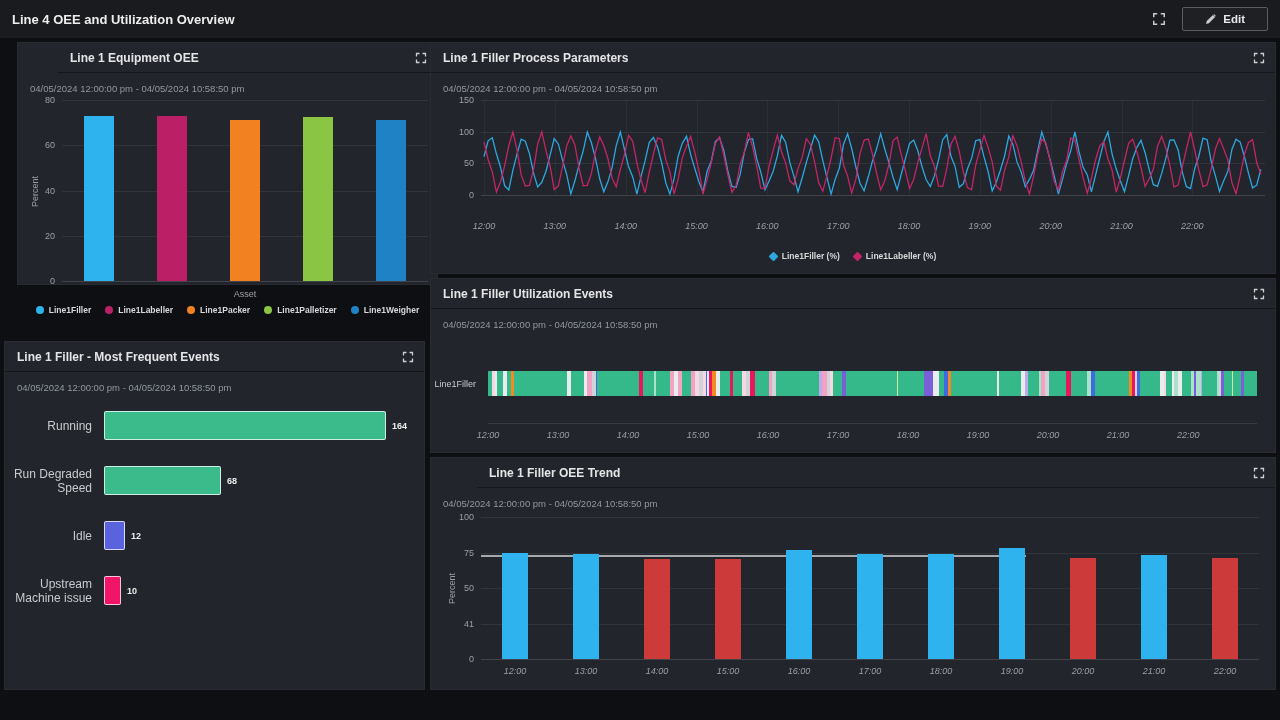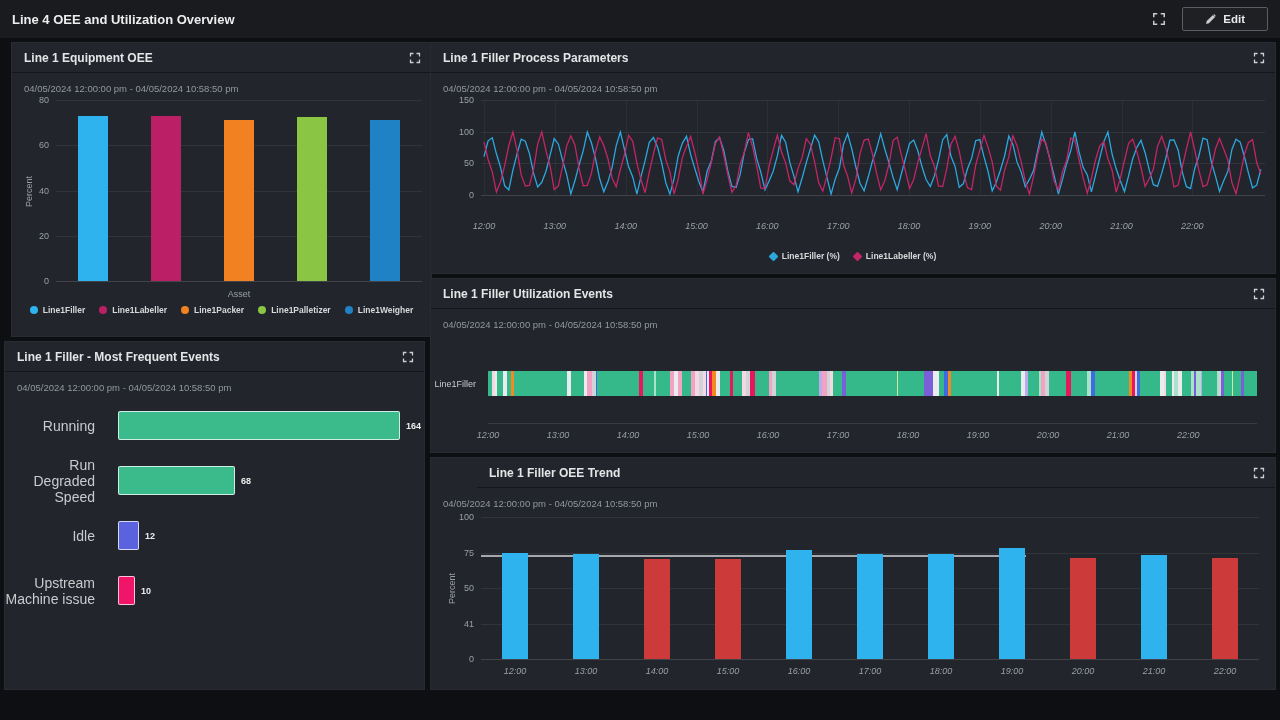--- a/index.html
+++ b/index.html
@@ -21,21 +21,21 @@
   .edit-btn {
     display: flex; align-items: center; gap: 7px;
     background: #1e2024; border: 1px solid #5a5d63; border-radius: 2px;
     color: #e8e9ea; font-size: 11.5px; font-weight: 600; padding: 5px 22px;
     cursor: pointer; font-family: inherit;
   }
   .panel {
     position: absolute; background: #22252b;
     border: 1px solid rgba(255,255,255,0.03);
   }
-  #p-eq { left: 11px;   top: 42px;  width: 421px; height: 295px; }
+  #p-eq { left: 17px;   top: 42px;  width: 421px; height: 243px; padding-left: 40px; }
   #p-ev { left: 4px;   top: 341px; width: 421px; height: 349px; }
   #p-pp { left: 430px; top: 42px;  width: 846px; height: 232px; }
   #p-ut { left: 430px; top: 278px; width: 846px; height: 175px; }
   #p-tr { left: 430px; top: 457px; width: 846px; height: 233px; padding-left: 46px; }
   .panel-header {
     height: 30px; display: flex; align-items: center; justify-content: space-between;
     padding: 0 10px 0 12px; border-bottom: 1px solid rgba(0,0,0,0.38);
   }
   .panel-title { font-size: 12px; font-weight: 700; color: #e4e5e7; }
   .expand { color: #cfd0d2; display: flex; cursor: pointer; }
@@ -76,21 +76,21 @@
   #eq-legend { left: 0; right: 0; top: 206px; }
   #pp-legend { left: 0; right: 0; top: 152px; }
   .legend-item { display: flex; align-items: center; gap: 5px; font-size: 8.5px; font-weight: 700; color: #d6d8da; cursor: pointer; }
   .dot { width: 8px; height: 8px; border-radius: 50%; }
   .diamond { width: 7px; height: 7px; transform: rotate(45deg); border-radius: 1px; }
 
   .vbar { position: absolute; bottom: 0; z-index: 2; }
 
   #ev-rows { position: absolute; left: 0; right: 0; top: 0; }
   .ev-row { height: 55px; display: flex; align-items: center; }
-  .ev-label { width: 113px; text-align: right; font-size: 14px; color: #c9cbce; padding-right: 23px; flex: 0 0 auto; }
+  .ev-label { width: 99px; text-align: right; font-size: 12px; color: #c9cbce; padding-right: 12px; flex: 0 0 auto; }
   .ev-bar { height: 29px; border: 1px solid rgba(255,255,255,0.75); border-radius: 2px; flex: 0 0 auto; }
   .ev-val { font-size: 9px; font-weight: 700; color: #eceded; margin-left: 6px; }
 
   #ut-label {
     position: absolute; left: 0; top: 36px; width: 51px; height: 25px;
     display: flex; align-items: center; justify-content: flex-end;
     font-size: 9px; color: #c9cbce; padding-right: 6px;
   }
   #ut-row { position: absolute; left: 57px; right: 18px; top: 36px; height: 25px; display: flex; overflow: hidden; }
   #ut-axis { position: absolute; left: 57px; right: 18px; top: 88px; height: 1px; background: rgba(255,255,255,0.10); }

